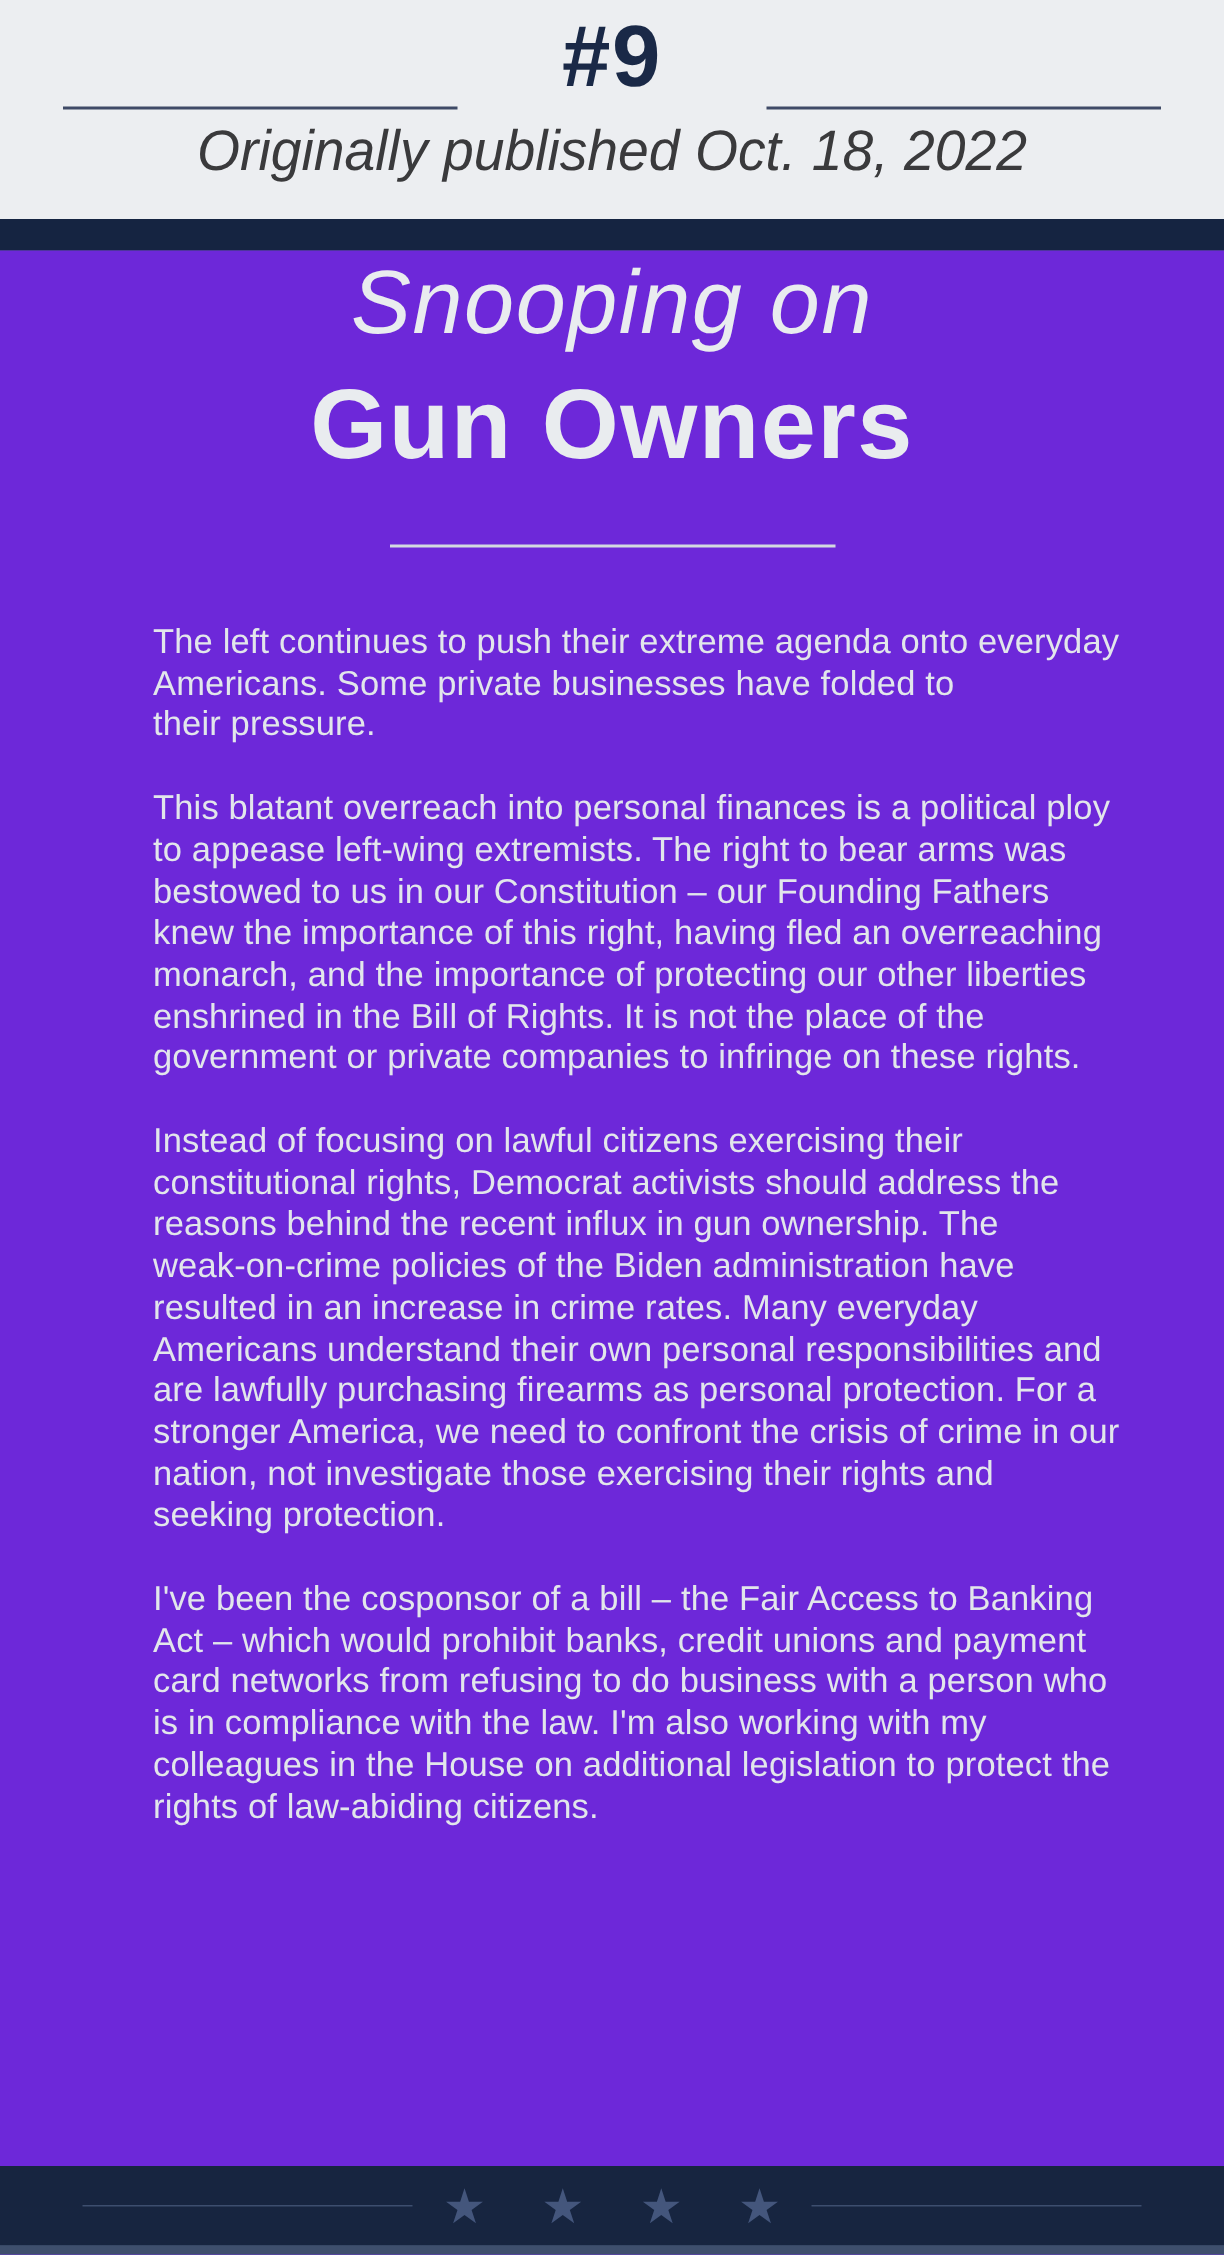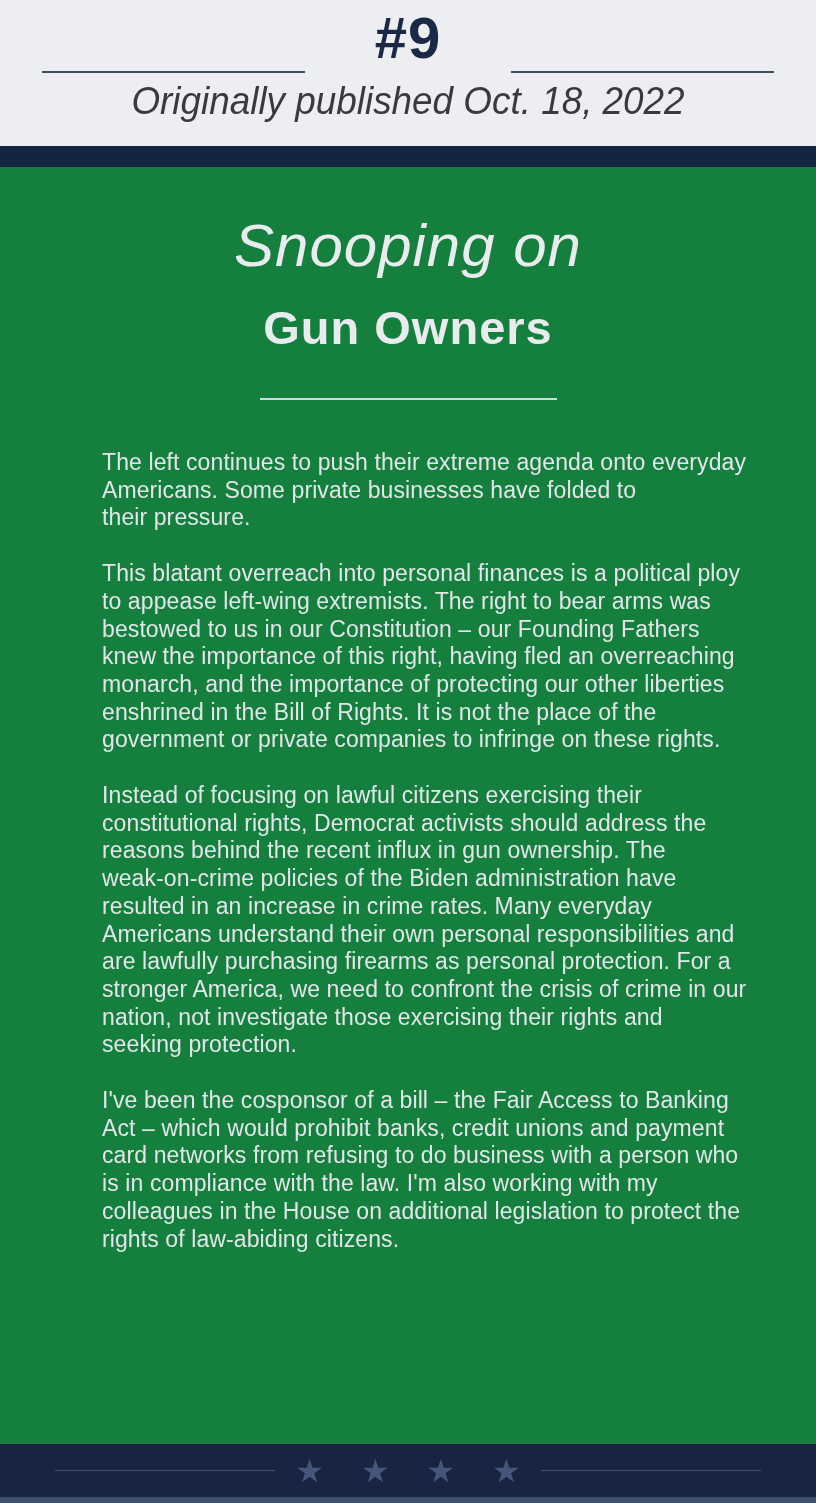--- a/index.html
+++ b/index.html
@@ -61,37 +61,36 @@
   
   .navy-bar {
     height: 21px;
     background: #152441;
     flex: 0 0 auto;
   }
 
   
   .body-section {
     flex: 1 1 auto;
-    background: #15803d;
-    padding-top: 44px;
+    background: #6d28d9;
   }
   .title-italic {
     text-align: center;
     font-style: italic;
     font-weight: 400;
     font-size: 60px;
     color: #e9ecef;
     letter-spacing: 1px;
   }
   .title-bold {
     text-align: center;
     font-weight: 800;
-    font-size: 47px;
+    font-size: 66px;
     color: #e9ecef;
-    margin-top: 20px;
+    margin-top: 8px;
     letter-spacing: 1px;
   }
   .title-rule {
     width: 297px;
     height: 2px;
     background: #d3d9e0;
     margin: 43px auto 0 auto;
   }
   .copy {
     margin: 49px 0 0 62px;

